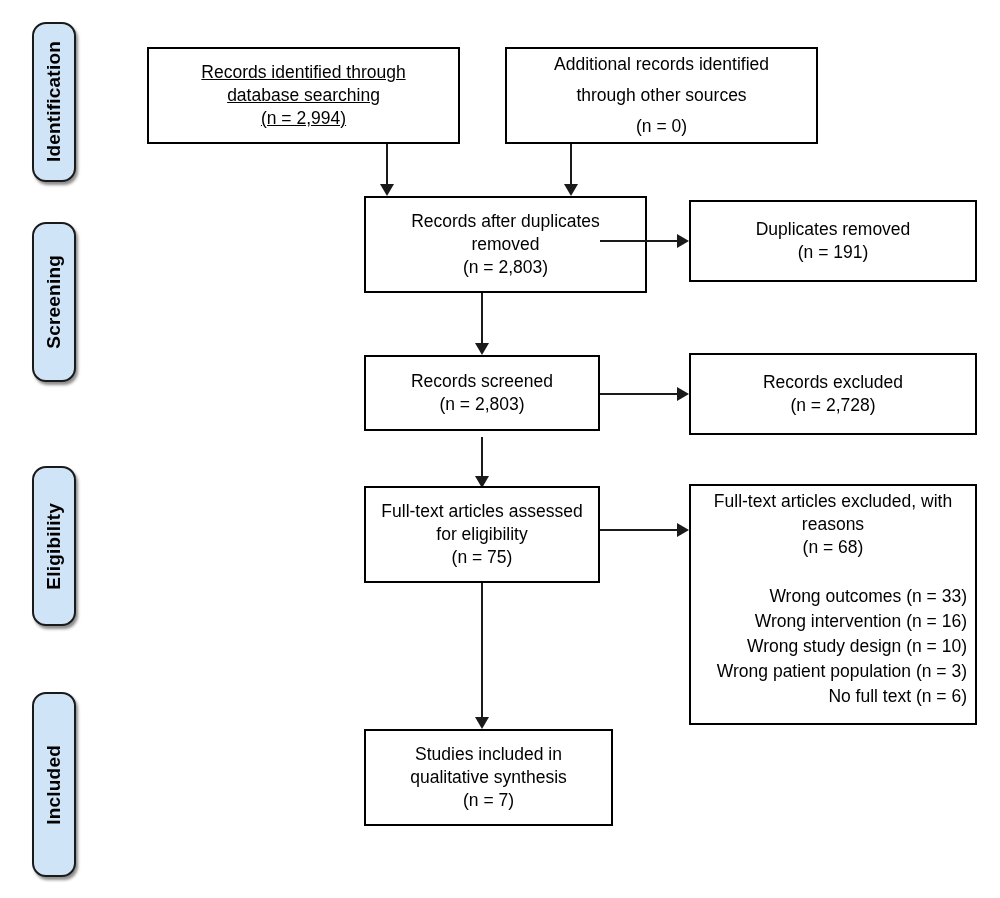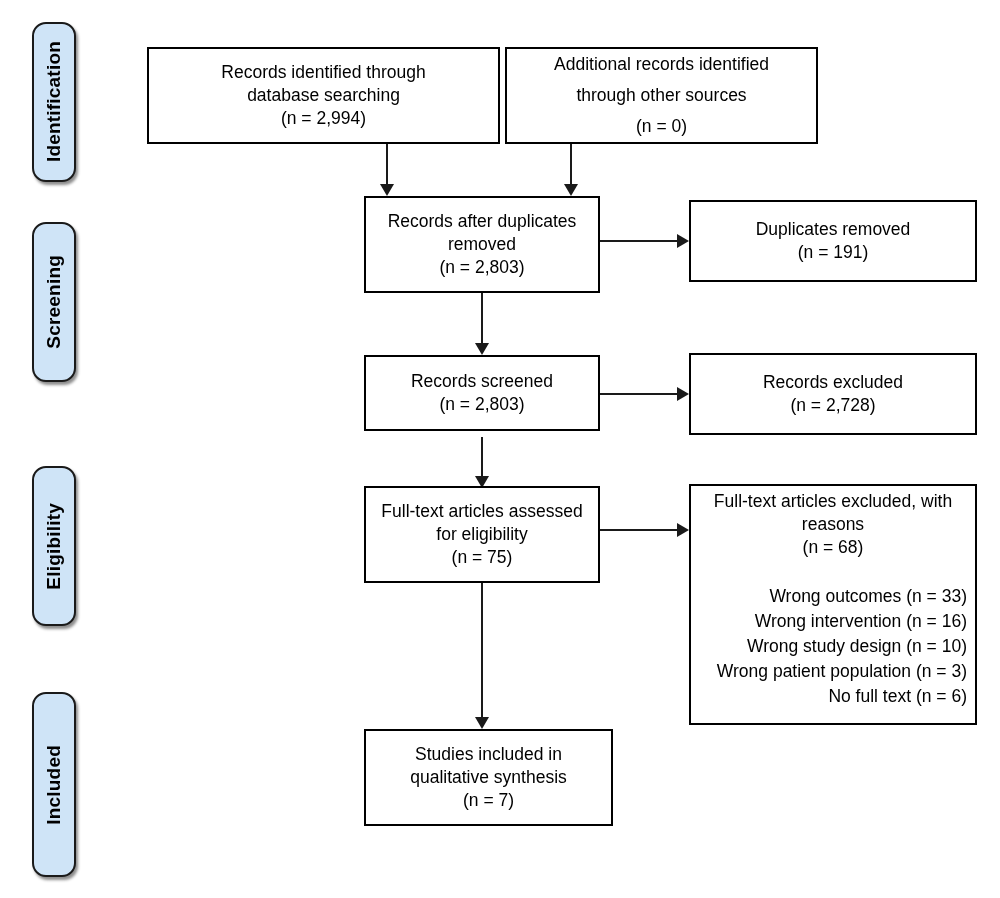--- a/index.html
+++ b/index.html
@@ -108,39 +108,39 @@
   </div>
 
   <div class="stage-tab" style="left:32px; top:466px; width:44px; height:160px;">
     <span class="stage-text">Eligibility</span>
   </div>
 
   <div class="stage-tab" style="left:32px; top:692px; width:44px; height:185px;">
     <span class="stage-text">Included</span>
   </div>
 
-  <div class="flow-box" style="left:147px; top:47px; width:353px; height:97px;">
+  <div class="flow-box" style="left:147px; top:47px; width:313px; height:97px;text-decoration:underline;">
     <div class="line">Records identified through</div>
     <div class="line">database searching</div>
     <div class="line">(n = 2,994)</div>
   </div>
 
   <div class="flow-box" style="left:505px; top:47px; width:313px; height:97px;justify-content:space-between;">
     <div class="line">Additional records identified</div>
     <div class="line">through other sources</div>
     <div class="line">(n = 0)</div>
   </div>
 
   <div class="vline" style="left:386px; top:144px; height:46px;"></div>
   <div class="arrow-down" style="left:380px; top:184px;"></div>
 
   <div class="vline" style="left:570px; top:144px; height:46px;"></div>
   <div class="arrow-down" style="left:564px; top:184px;"></div>
 
-  <div class="flow-box" style="left:364px; top:196px; width:236px; height:97px;">
+  <div class="flow-box" style="left:364px; top:196px; width:283px; height:97px;">
     <div class="line">Records after duplicates</div>
     <div class="line">removed</div>
     <div class="line">(n = 2,803)</div>
   </div>
 
   <div class="flow-box" style="left:689px; top:200px; width:288px; height:82px;">
     <div class="line">Duplicates removed</div>
     <div class="line">(n = 191)</div>
   </div>
 

